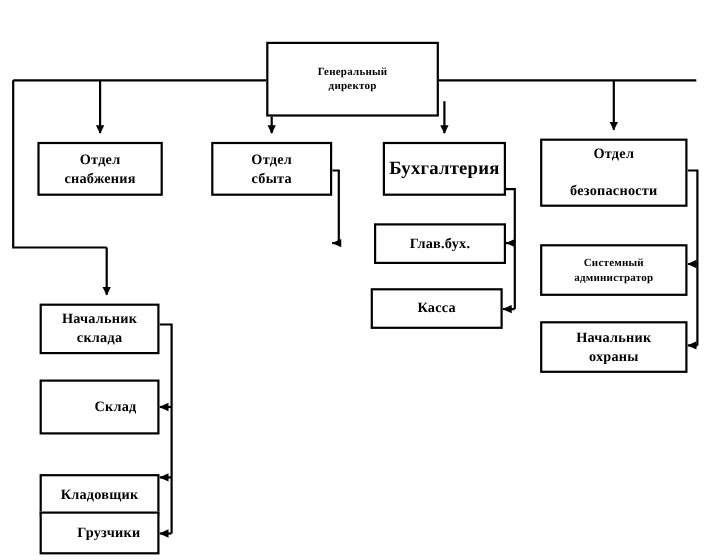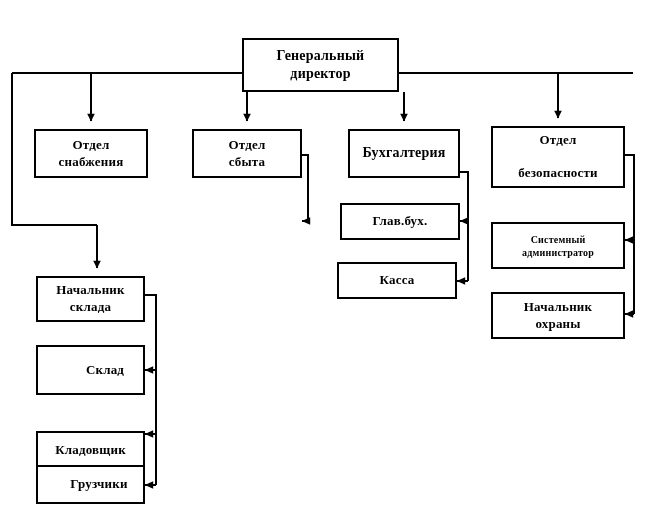--- a/index.html
+++ b/index.html
@@ -87,33 +87,33 @@
       <path d="M634,240 L625,240" marker-end="url(#arrowLeft)"></path>
       <path d="M634,314 L625,314" marker-end="url(#arrowLeft)"></path>
 
       <path d="M145,295 L156,295 L156,485"></path>
       <path d="M156,370 L145,370" marker-end="url(#arrowLeft)"></path>
       <path d="M156,434 L145,434" marker-end="url(#arrowLeft)"></path>
       <path d="M156,485 L145,485" marker-end="url(#arrowLeft)"></path>
     </g>
   </svg>
 
-  <div class="node" style="left:242px; top:38px; width:157px; height:54px; font-size:14px;">
+  <div class="node" style="left:242px; top:38px; width:157px; height:68px; font-size:10px;">
     <span class="label"><span>Генеральный</span><br><span>директор</span></span>
   </div>
 
   <div class="node" style="left:34px; top:129px; width:114px; height:49px; font-size:13px;">
     <span class="label"><span>Отдел</span><br><span>снабжения</span></span>
   </div>
 
   <div class="node" style="left:192px; top:129px; width:110px; height:49px; font-size:13px;">
     <span class="label"><span>Отдел</span><br><span>сбыта</span></span>
   </div>
 
-  <div class="node" style="left:348px; top:129px; width:112px; height:49px; font-size:14px;">
+  <div class="node" style="left:348px; top:129px; width:112px; height:49px; font-size:17px;">
     <span class="label">Бухгалтерия</span>
   </div>
 
   <div class="node" style="left:491px; top:126px; width:134px; height:62px; font-size:13px;">
     <span class="label"><span>Отдел</span><br><br><span>безопасности</span></span>
   </div>
 
 
   <div class="node" style="left:340px; top:203px; width:120px; height:37px; font-size:13px;">
     <span class="label">Глав.бух.</span>

